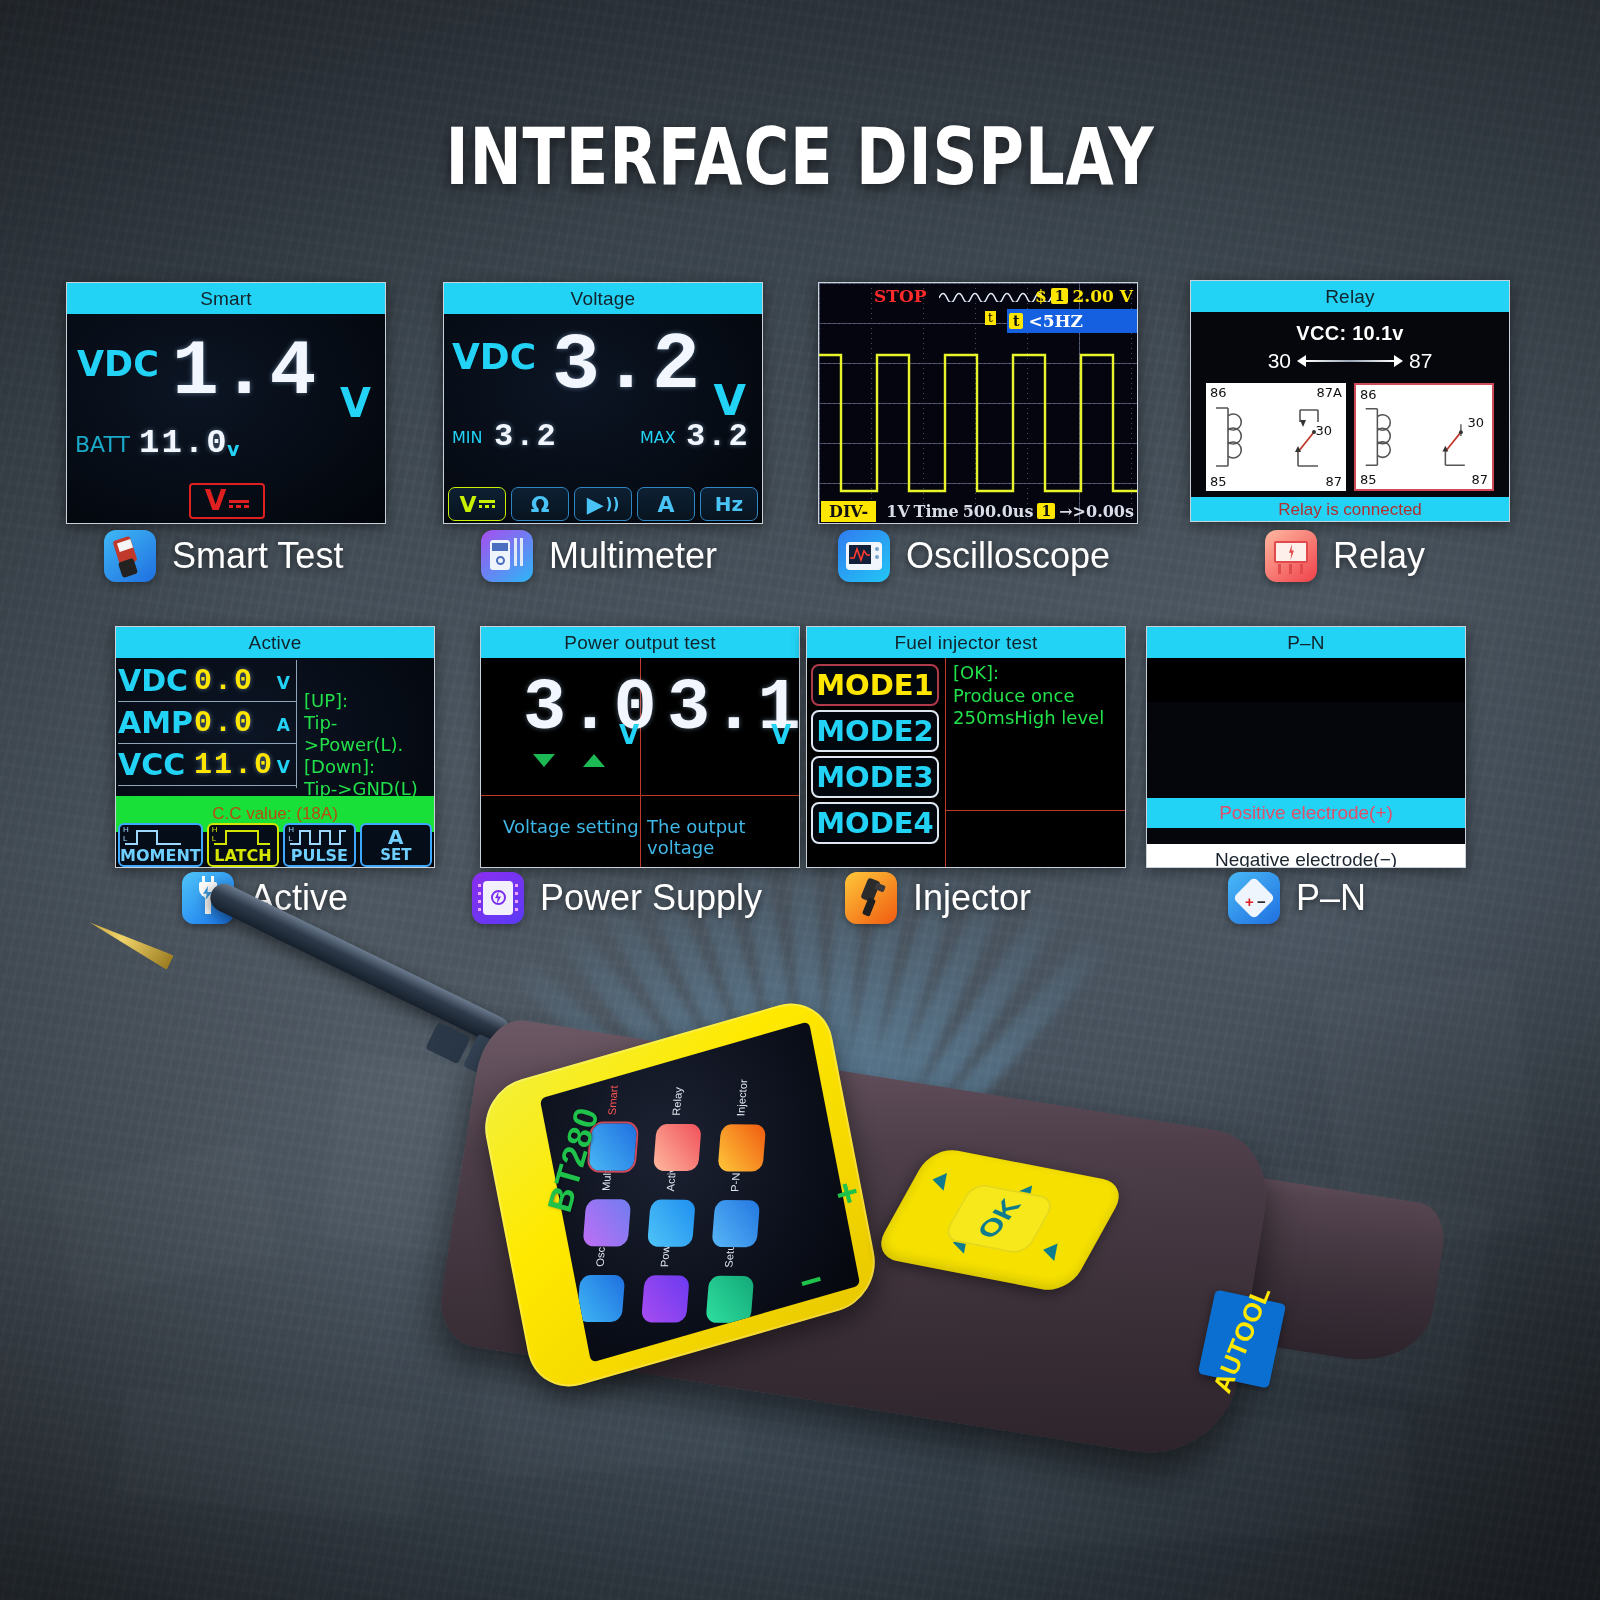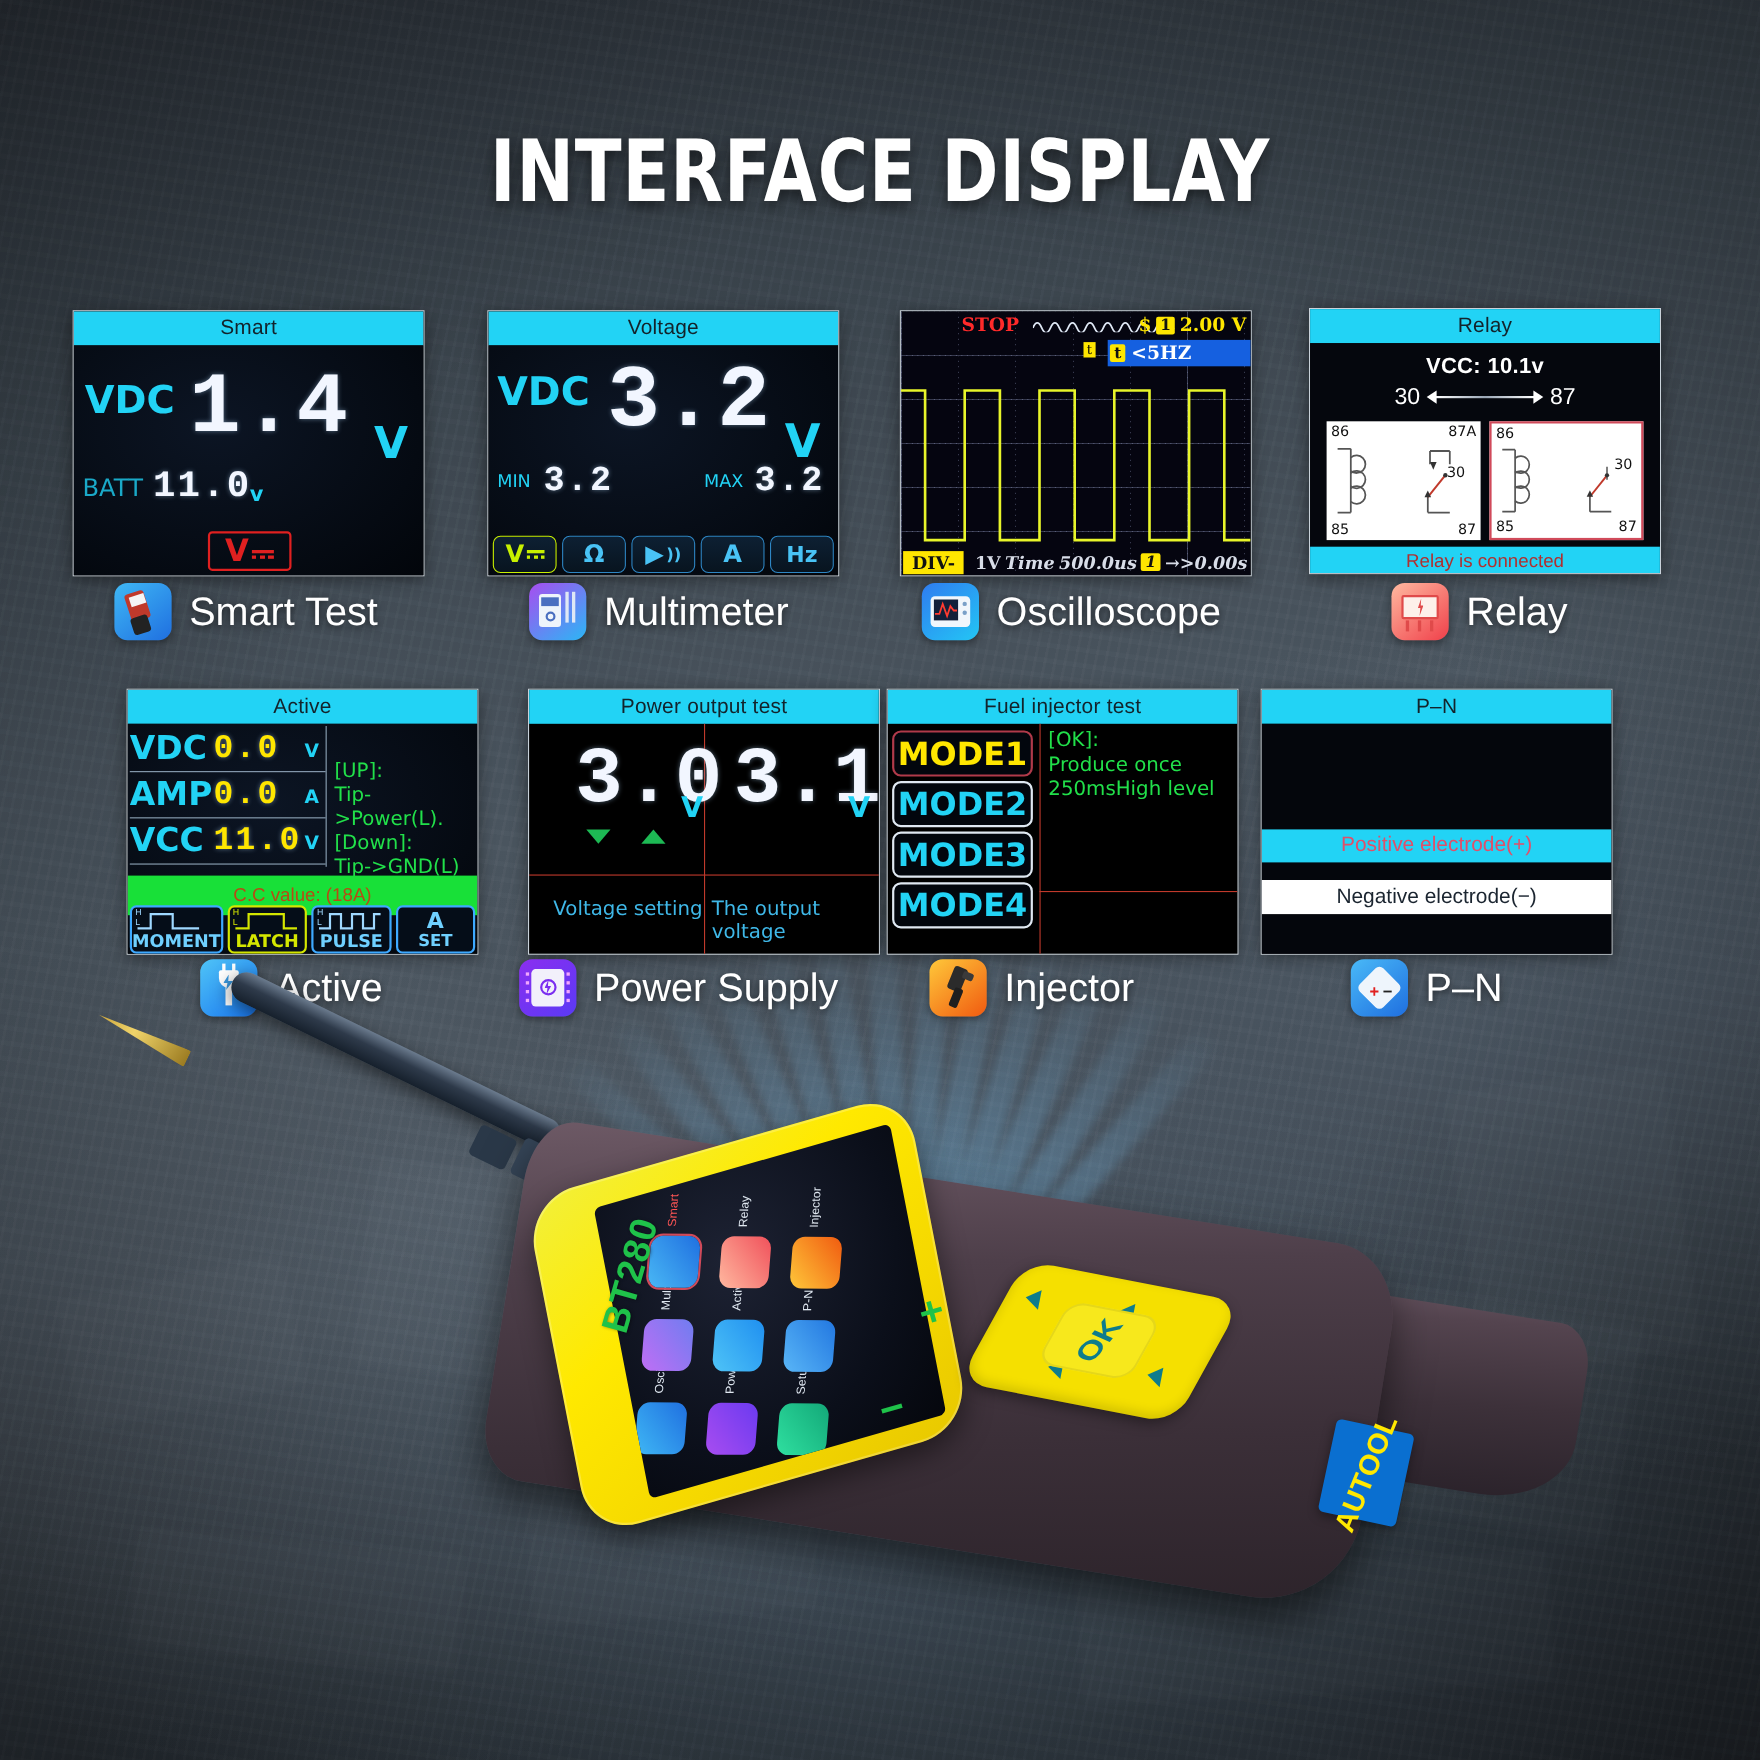--- a/index.html
+++ b/index.html
@@ -147,21 +147,21 @@
   .osc-hz { position:absolute; right:0px; top:26px; width:130px; height:24px; background:#1560e0;
             color:#fff; display:flex; align-items:center; gap:5px; padding-left:2px;
             font-family:"DejaVu Serif", serif; font-weight:700; font-size:17px; }
   .osc-trigmark { position:absolute; left:166px; top:28px; background:#ffe600; color:#000;
                   font-size:12px; padding:0 3px; font-family:"DejaVu Serif", serif; }
   .osc-bottom { position:absolute; left:0; right:0; bottom:0; height:24px; display:flex; align-items:center; }
   .osc-div { background:#ffe600; color:#111; font-size:16px; padding:1px 8px; margin-left:2px;
              font-family:"DejaVu Serif", serif; font-weight:700; }
   .osc-1v { color:#d8dde8; font-size:16px; margin-left:10px; font-family:"DejaVu Serif", serif; font-weight:700;}
   .osc-time { color:#d8dde8; font-size:16px; margin-left:auto; margin-right:3px;
-              font-family:"DejaVu Serif", serif; font-weight:700; display:flex; align-items:center; gap:4px;font-style:italic;}
+              font-family:"DejaVu Serif", serif; font-weight:700; display:flex; align-items:center; gap:4px;}
 
   
   .rly-body { background:#05070d; height:211px; position:relative; }
   .rly-vcc { text-align:center; color:#fff; font-size:20px; font-weight:700; padding-top:10px; letter-spacing:.3px;}
   .rly-arrow { display:flex; align-items:center; justify-content:center; gap:14px; color:#fff; font-size:21px; margin-top:4px;}
   .rly-arrow .ln { position:relative; width:90px; height:2px; background:linear-gradient(90deg,#fff,#9aa6b5,#fff);}
   .rly-arrow .ln:before,.rly-arrow .ln:after{content:"";position:absolute;top:-5px;border-top:6px solid transparent;border-bottom:6px solid transparent;}
   .rly-arrow .ln:before{left:-8px;border-right:9px solid #fff;}
   .rly-arrow .ln:after{right:-8px;border-left:9px solid #fff;}
   .rly-diags { display:flex; gap:8px; justify-content:center; margin-top:10px; }
@@ -209,21 +209,21 @@
   .inj-hline { position:absolute; left:138px; right:0; top:152px; height:1px; background:#c0392b; }
   .inj-modes { position:absolute; left:4px; top:6px; width:128px; display:flex; flex-direction:column; gap:4px; }
   .inj-mode { height:42px; border:2px solid #dfe8f2; border-radius:8px; display:flex; align-items:center;
               justify-content:center; font-size:29px; color:#22d3f5; font-weight:700;
               font-family:"DejaVu Sans", sans-serif; background:#02060d; }
   .inj-mode.sel { border-color:#b03a4a; color:#ffe600; }
   .inj-ok { position:absolute; left:146px; top:4px; right:3px; color:#21e04a; font-size:18px; line-height:1.25;
             font-family:"DejaVu Sans", sans-serif; }
 
   
-  .pn-body { position:relative; height:211px; background:#04060c; }
+  .pn-body { position:relative; height:211px; background:#04060c;margin-top:44px; }
   .pn-bar { position:absolute; left:0; right:0; display:flex; align-items:center; justify-content:center; }
   .pn-pos { top:96px; height:30px; background:#22d3f5; color:#e0506a; font-size:19px; }
   .pn-neg { top:142px; height:31px; background:#ffffff; color:#1b2530; font-size:19px; }
 
   
   .lbl { position:absolute; display:flex; align-items:center; gap:16px; }
   .lbl .ico { width:52px; height:52px; border-radius:12px; position:relative; flex:0 0 auto;
               box-shadow:0 2px 8px rgba(0,0,0,.4); overflow:hidden; }
   .lbl .txt { color:#fff; font-size:36px; text-shadow:0 2px 7px rgba(0,0,0,.6); white-space:nowrap;
               font-family:"Liberation Sans", sans-serif; }

